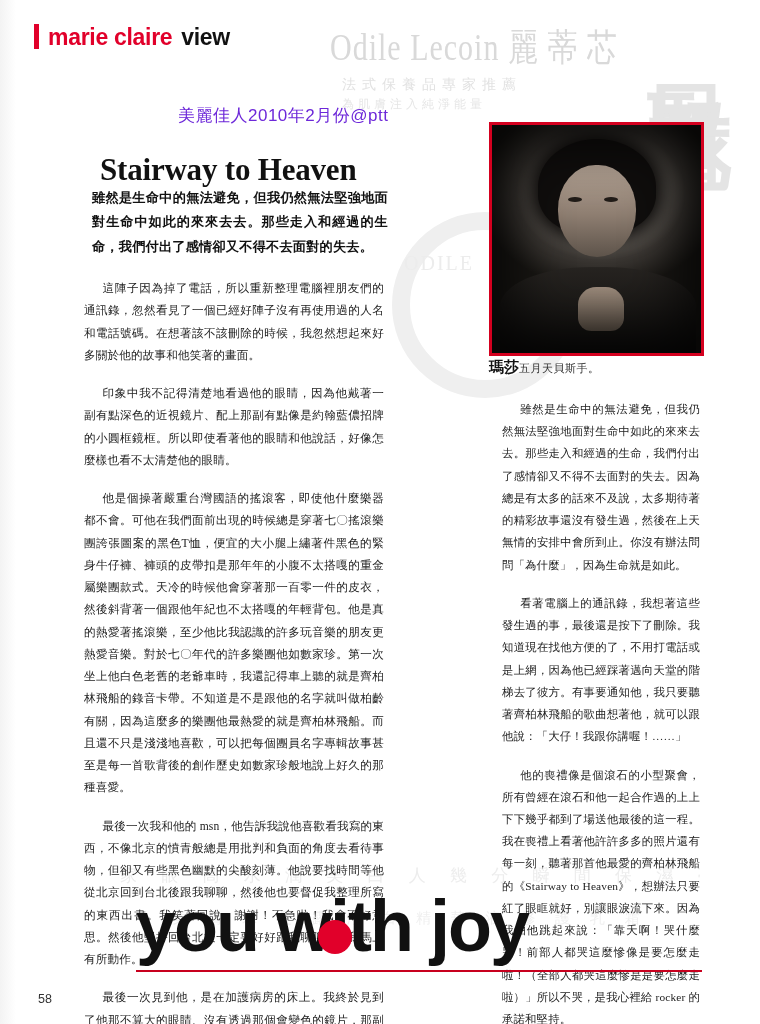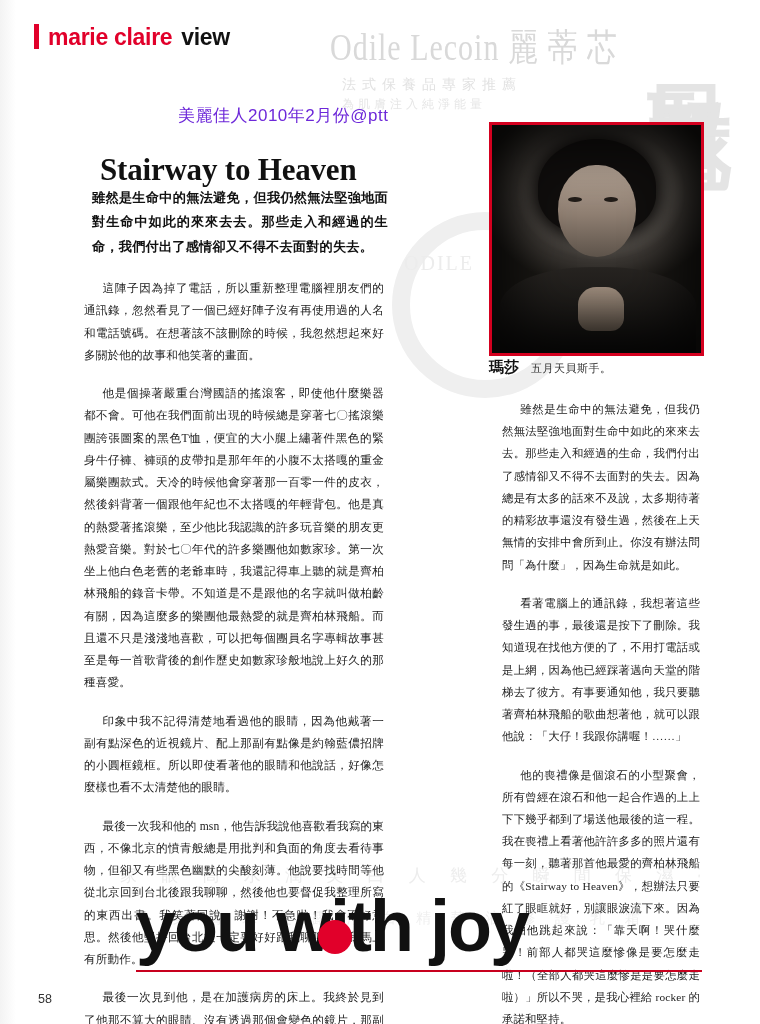--- a/index.html
+++ b/index.html
@@ -99,21 +99,21 @@
     position:absolute;bottom:0;left:8px;width:196px;height:86px;border-radius:46% 46% 0 0;
     background:linear-gradient(180deg,#272421 0%,#0e0d0c 100%);
   }
   .ph-hand{
     position:absolute;bottom:22px;left:86px;width:46px;height:44px;border-radius:40% 40% 30% 30%;
     background:linear-gradient(180deg,#9c8b7c,#5a4f45);
   }
   .ph-vign{position:absolute;inset:0;box-shadow:inset 0 0 54px 20px rgba(0,0,0,.75);}
 
   .caption{
-    position:absolute;top:358px;left:489px;width:214px;display:flex;align-items:baseline;gap:12px;
+    position:absolute;top:358px;left:489px;width:214px;display:flex;align-items:baseline;
   }
   .cap-name{font-size:15px;font-weight:700;color:#111;}
   .cap-role{font-size:11px;color:#333;letter-spacing:.5px;}
 
   
   .bigtype{
     position:absolute;left:136px;bottom:62px;font-family:"Liberation Sans",sans-serif;
     font-weight:700;font-size:72px;letter-spacing:-2px;color:#111;line-height:1;
   }
   .red-dot{
@@ -167,22 +167,22 @@
   </div>
 </div>
 
 <div class="caption">
   <span class="cap-name">瑪莎</span>
   <span class="cap-role">五月天貝斯手。</span>
 </div>
 
 <div class="col col-left">
   <p>這陣子因為掉了電話，所以重新整理電腦裡朋友們的通訊錄，忽然看見了一個已經好陣子沒有再使用過的人名和電話號碼。在想著該不該刪除的時候，我忽然想起來好多關於他的故事和他笑著的畫面。</p>
+  <p>印象中我不記得清楚地看過他的眼睛，因為他戴著一副有點深色的近視鏡片、配上那副有點像是約翰藍儂招牌的小圓框鏡框。所以即使看著他的眼睛和他說話，好像怎麼樣也看不太清楚他的眼睛。</p>
   <p>他是個操著嚴重台灣國語的搖滾客，即使他什麼樂器都不會。可他在我們面前出現的時候總是穿著七〇搖滾樂團誇張圖案的黑色T恤，便宜的大小腿上繡著件黑色的緊身牛仔褲、褲頭的皮帶扣是那年年的小腹不太搭嘎的重金屬樂團款式。天冷的時候他會穿著那一百零一件的皮衣，然後斜背著一個跟他年紀也不太搭嘎的年輕背包。他是真的熱愛著搖滾樂，至少他比我認識的許多玩音樂的朋友更熱愛音樂。對於七〇年代的許多樂團他如數家珍。第一次坐上他白色老舊的老爺車時，我還記得車上聽的就是齊柏林飛船的錄音卡帶。不知道是不是跟他的名字就叫做柏齡有關，因為這麼多的樂團他最熱愛的就是齊柏林飛船。而且還不只是淺淺地喜歡，可以把每個團員名字專輯故事甚至是每一首歌背後的創作歷史如數家珍般地說上好久的那種喜愛。</p>
-  <p>印象中我不記得清楚地看過他的眼睛，因為他戴著一副有點深色的近視鏡片、配上那副有點像是約翰藍儂招牌的小圓框鏡框。所以即使看著他的眼睛和他說話，好像怎麼樣也看不太清楚他的眼睛。</p>
   <p>最後一次我和他的 msn，他告訴我說他喜歡看我寫的東西，不像北京的憤青般總是用批判和負面的角度去看待事物，但卻又有些黑色幽默的尖酸刻薄。他說要找時間等他從北京回到台北後跟我聊聊，然後他也要督促我整理所寫的東西出書。我笑著回說：謝謝！不急啦！我會不好意思。然後他堅持回台北後一定要好好跟我聊聊，要我馬上有所動作。</p>
   <p>最後一次見到他，是在加護病房的床上。我終於見到了他那不算大的眼睛、沒有透過那個會變色的鏡片，那副印象中像是一直長在他臉上的眼鏡。只是那雙眼睛腫地半闔著，透著一些血絲還有濕潤的眼波。他那很很愛笑又不是說不出標準ㄓㄔㄕ的嘴巴插著許多不知輸送著什麼的管子，但就是獨單他後來外外派到北京工作之後從黃色黑保路改成的中南海。他躺在病床上的樣貌，我就幾乎快要認不出來。他那頭也如註冊商標的卷髮油膩而混亂，穿在他身上的不是我們熟知的搖滾T恤還有黑色的緊身褲，是透露著虛弱和不祥的醫院病袍。</p>
 
 </div>
 
 <div class="col col-right">
   <p>雖然是生命中的無法避免，但我仍然無法堅強地面對生命中如此的來來去去。那些走入和經過的生命，我們付出了感情卻又不得不去面對的失去。因為總是有太多的話來不及說，太多期待著的精彩故事還沒有發生過，然後在上天無情的安排中會所到止。你沒有辦法問問「為什麼」，因為生命就是如此。</p>
   <p>看著電腦上的通訊錄，我想著這些發生過的事，最後還是按下了刪除。我知道現在找他方便的了，不用打電話或是上網，因為他已經踩著邁向天堂的階梯去了彼方。有事要通知他，我只要聽著齊柏林飛船的歌曲想著他，就可以跟他說：「大仔！我跟你講喔！……」</p>
   <p>他的喪禮像是個滾石的小型聚會，所有曾經在滾石和他一起合作過的上上下下幾乎都到了場送他最後的這一程。我在喪禮上看著他許許多多的照片還有每一刻，聽著那首他最愛的齊柏林飛船的《Stairway to Heaven》，想辦法只要紅了眼眶就好，別讓眼淚流下來。因為我怕他跳起來說：「靠夭啊！哭什麼哭！前部人都哭這麼慘像是要怎麼走啦！（全部人都哭這麼慘是是要怎麼走啦）」所以不哭，是我心裡給 rocker 的承諾和堅持。</p>
 </div>

